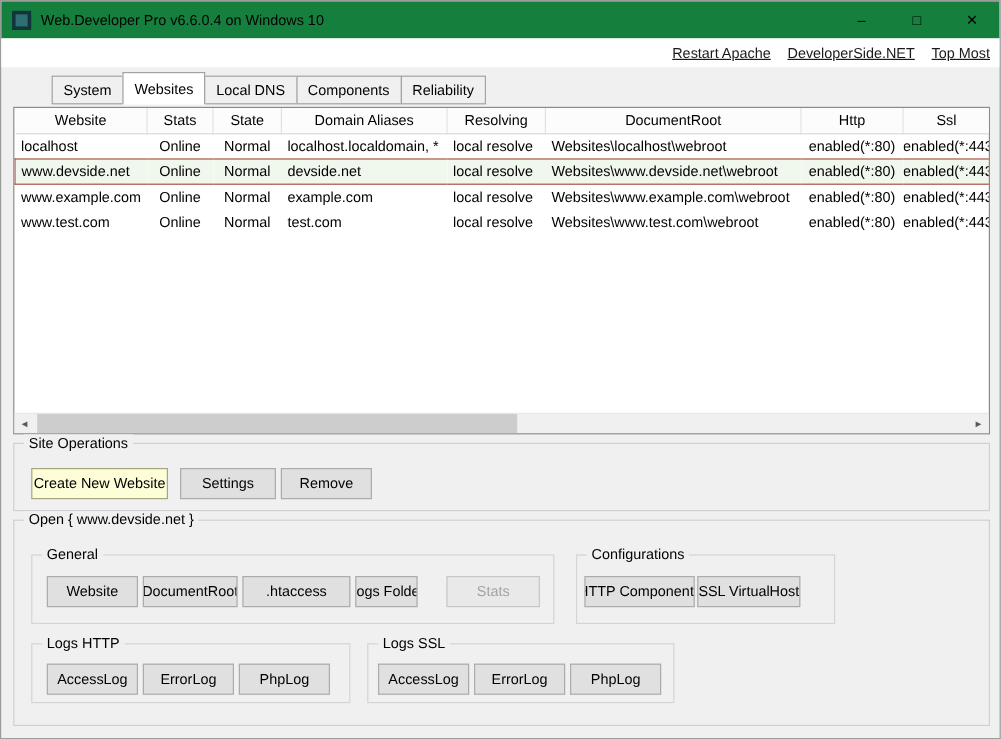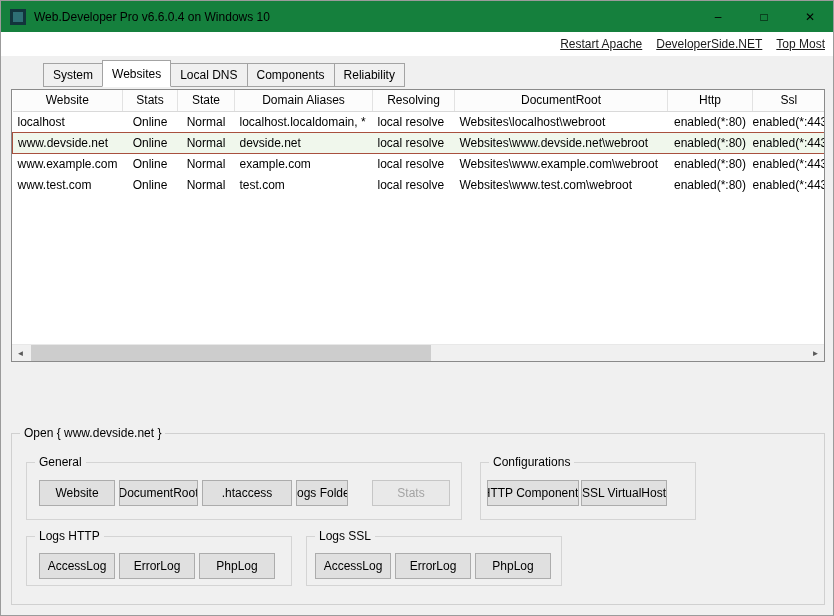--- a/index.html
+++ b/index.html
@@ -239,20 +239,26 @@
 
     <div class="hscroll">
       <div class="scroll-btn">◄</div>
       <div class="scroll-track">
         <div class="scroll-thumb"></div>
       </div>
       <div class="scroll-btn">►</div>
     </div>
   </div>
 
+  <div class="group" style="left:10px; top:368px; width:814px; height:57px;">
+    <div class="group-label">Site Operations</div>
+    <div class="btn primary" style="left:14px; top:20px; width:114px;">Create New Website</div>
+    <div class="btn" style="left:138px; top:20px; width:80px;">Settings</div>
+    <div class="btn" style="left:222px; top:20px; width:76px;">Remove</div>
+  </div>
 
   <div class="group" style="left:10px; top:432px; width:814px; height:172px;">
     <div class="group-label">Open { www.devside.net }</div>
 
     <div class="group" style="left:14px; top:28px; width:436px; height:58px; border-color:#d4d4d4;">
       <div class="group-label">General</div>
       <div class="btn" style="left:12px; top:17px; width:76px;">Website</div>
       <div class="btn" style="left:92px; top:17px; width:79px;">DocumentRoot</div>
       <div class="btn" style="left:175px; top:17px; width:90px;">.htaccess</div>
       <div class="btn" style="left:269px; top:17px; width:52px;text-align:right;">Logs Folder</div>

